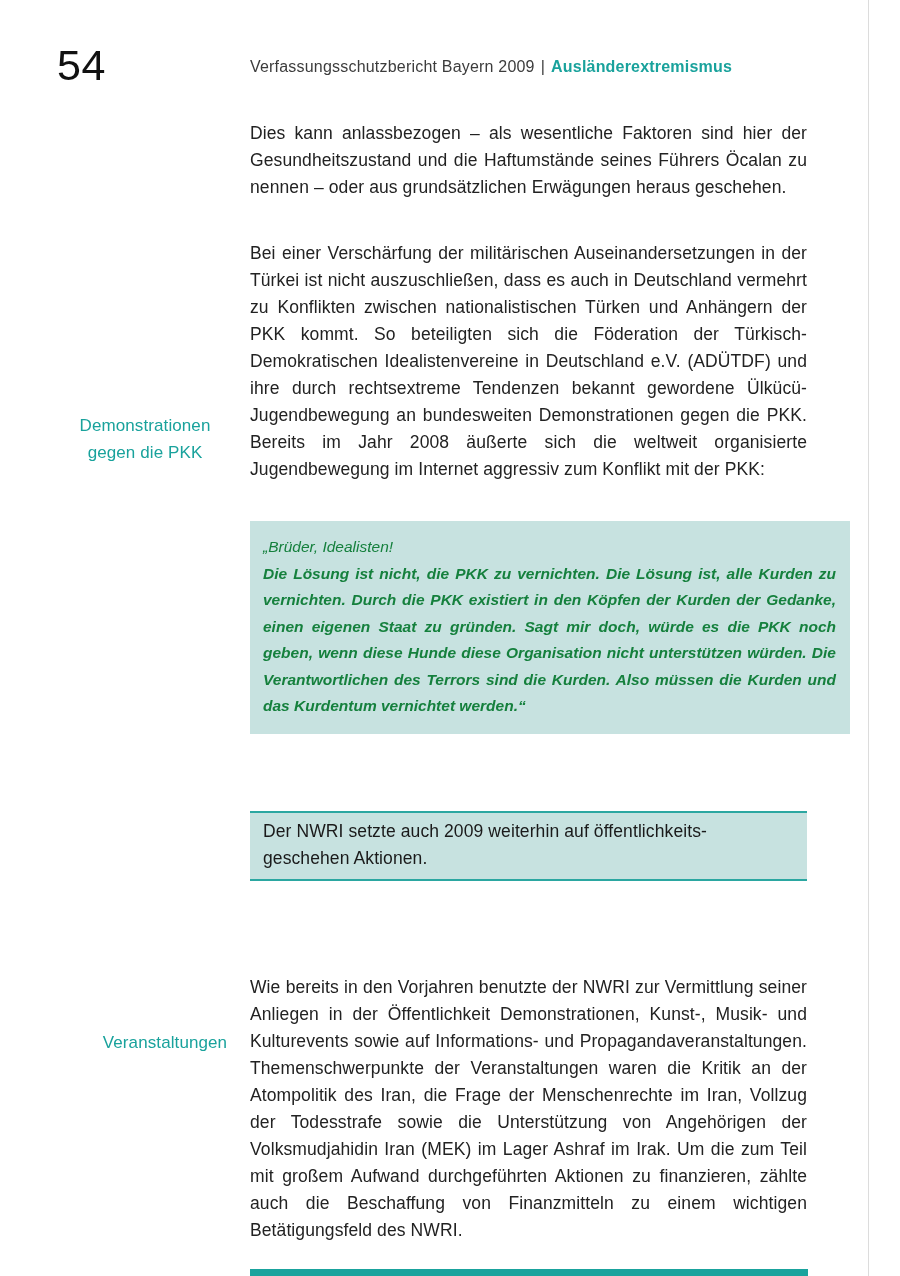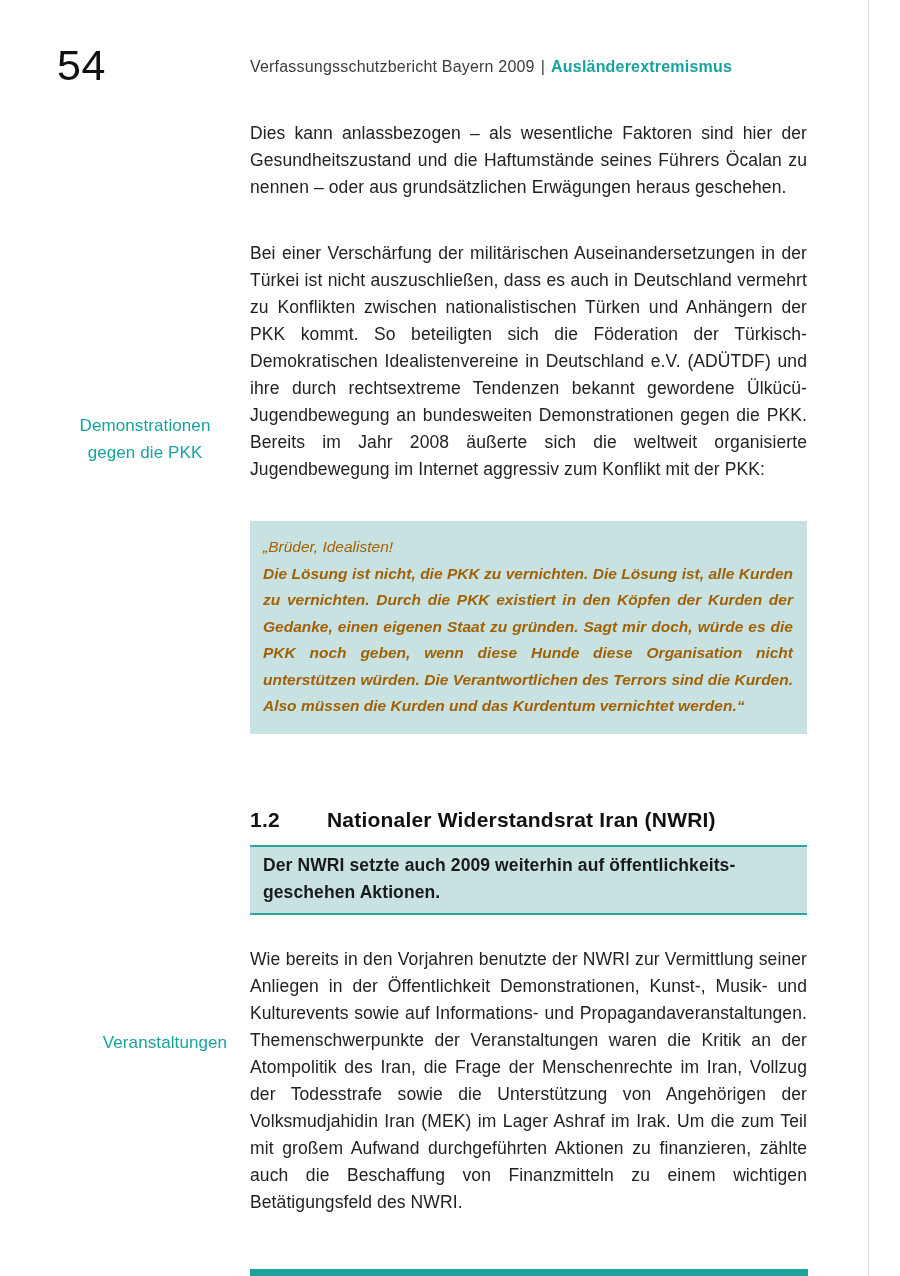--- a/index.html
+++ b/index.html
@@ -33,46 +33,46 @@
   .running-header .sep{padding:0 6px;color:#3c3c3c;}
   .running-header .section{color:var(--accent);font-weight:700;}
 
   .body-para{
     position:absolute;left:250px;width:557px;
     font-size:17.5px;line-height:27px;color:var(--body-text);
     text-align:justify;letter-spacing:0.1px;
   }
   #para1{top:120px;}
   #para2{top:240px;}
-  #para3{top:946px;}
+  #para3{top:974px;}
 
   .quote-box{
-    position:absolute;left:250px;top:521px;width:557px;
+    position:absolute;left:250px;top:521px;width:600px;
     background:var(--quote-bg);
     padding:13px 14px 14px 13px;
     font-style:italic;
-    font-size:15.5px;line-height:26.5px;color:#a16207;
+    font-size:15.5px;line-height:26.5px;color:#15803d;
   }
   .quote-box .quote-body{text-align:justify;font-weight:bold;}
 
   .section-heading{
     position:absolute;left:250px;top:786px;width:557px;
     font-size:21px;font-weight:700;color:#111;
     letter-spacing:0.2px;
     margin-top:22px;
   }
   .section-heading .num{display:inline-block;width:77px;}
 
   .statement-box{
-    position:absolute;left:250px;top:845px;width:557px;
+    position:absolute;left:250px;top:811px;width:557px;
     background:var(--quote-bg);
     border-top:2px solid var(--box-border);
     border-bottom:2px solid var(--box-border);
     padding:5px 26px 7px 13px;
-    font-size:17.5px;font-weight:700;line-height:27px;color:#1a1a1a;
+    font-size:17.5px;font-weight:400;line-height:27px;color:#1a1a1a;
     letter-spacing:0.1px;
   }
 
   .margin-note{
     position:absolute;left:60px;width:170px;
     font-size:17px;line-height:27px;color:var(--accent);
     letter-spacing:0.1px;
     text-align:center;
   }
   #note-demos{top:412px;}

